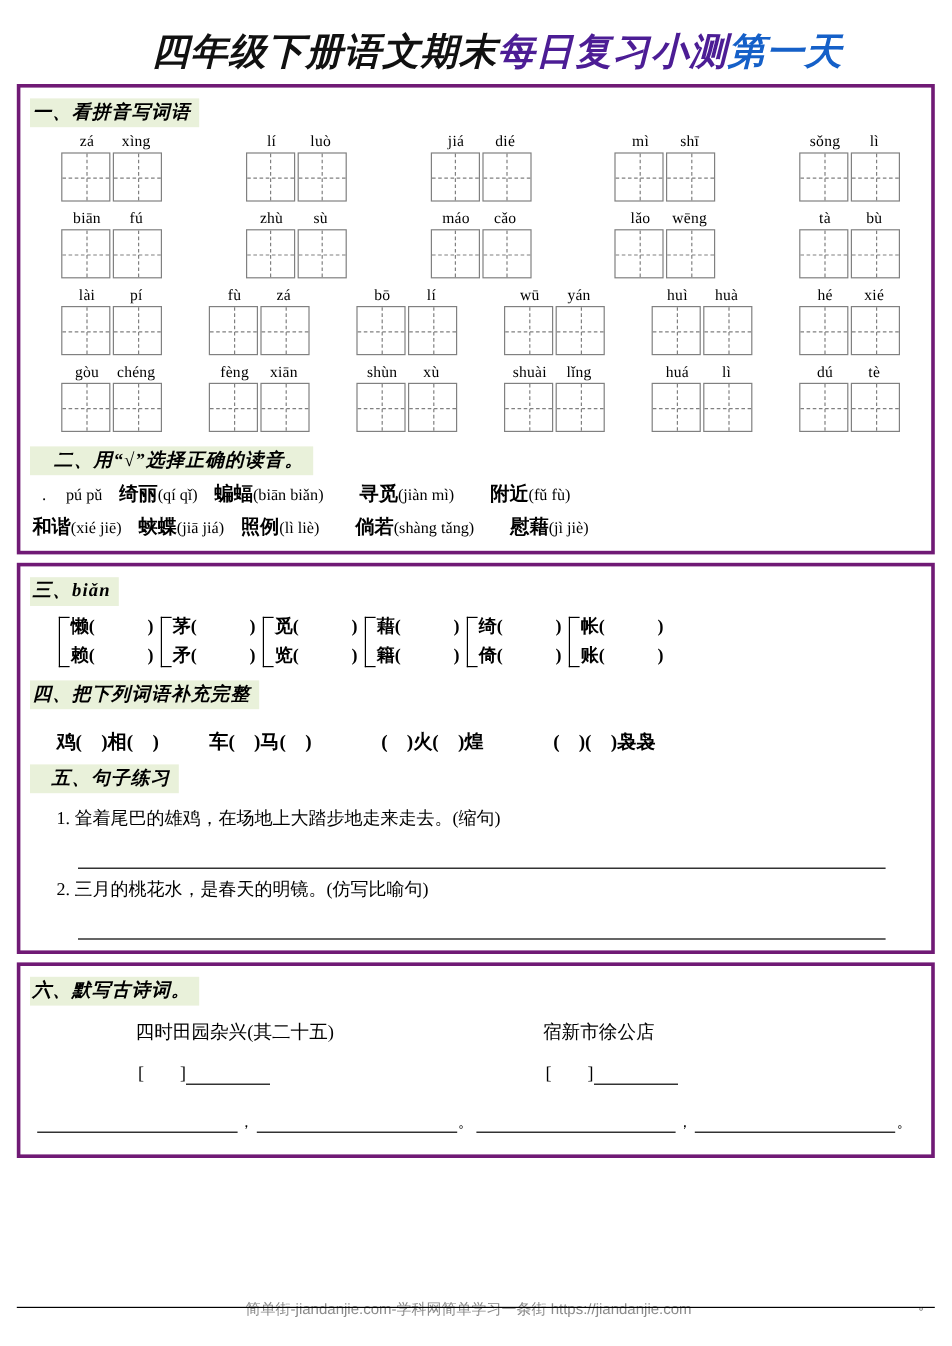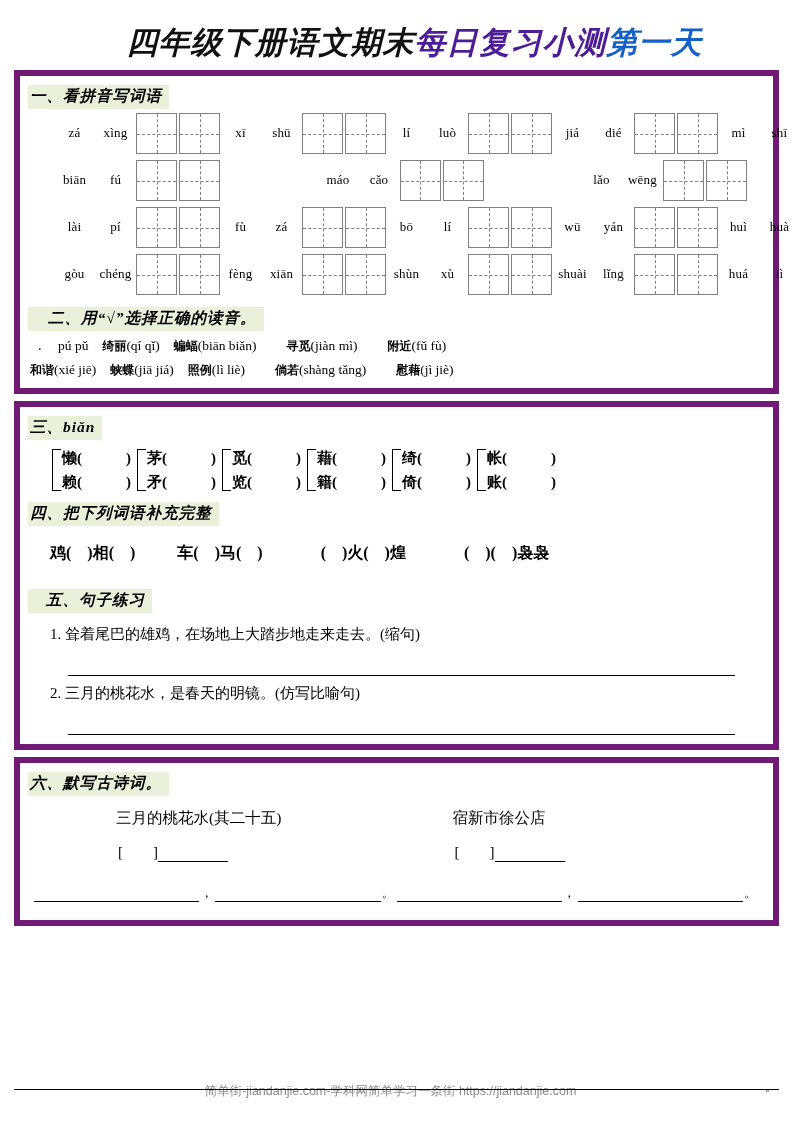--- a/index.html
+++ b/index.html
@@ -28,21 +28,21 @@
     font-weight: bold;
     font-family: "Liberation Serif", "DejaVu Serif", serif;
     font-style: italic;
   }
   .t-black { color: #111111; margin-left: 36px; }
   .t-red   { color: #4c1d95; }
   .t-blue  { color: #1560c8; }
 
   
   .panel {
-    border: 6px solid #701a75;
+    border: 3px solid #701a75;
     margin: 0 14px 7px 14px;
     padding: 6px 8px 9px 8px;
     background: #fff;
   }
   .sec-head {
     display: inline-block;
     background: #e9f1da;
     font-weight: bold;
     font-size: 15.5px;
     font-style: italic;
@@ -52,21 +52,21 @@
     font-family: "Liberation Serif", "DejaVu Serif", serif;
   }
 
   
   .pin-row {
     display: flex;
     justify-content: space-between;
     padding: 0 18px 0 26px;
     margin-bottom: 6px;
   }
-  .pin-group { display: flex; align-items: center; }
+  .pin-group { display: flex; flex-direction: column; align-items: center; }
   .pin-labels { display: flex; }
   .pin-label {
     width: 41px;
     text-align: center;
     font-size: 13px;
     font-family: "Liberation Serif", "DejaVu Serif", serif;
     letter-spacing: 0.2px;
     margin-bottom: 1px;
     white-space: nowrap;
   }
@@ -94,21 +94,21 @@
   }
 
   
   .s2-line {
     font-size: 15px;
     padding-left: 10px;
     white-space: nowrap;
     margin: 2px 0 0 0;
     letter-spacing: 0px;
   }
-  .s2-line .han { font-weight: bold; font-size: 12px; }
+  .s2-line .han { font-weight: bold; font-size: 16px; }
   .s2-line .py { font-size: 13.5px; }
   .s2-line .gap-s { display: inline-block; width: 14px; }
   .s2-line .gap-m { display: inline-block; width: 30px; }
   .s2-dot { font-size: 14px; display: inline-block; width: 20px; }
 
   
   .s3-row {
     display: flex;
     padding-left: 24px;
     margin-top: 2px;
@@ -252,30 +252,20 @@
               <div class="pin-label">zá</div>
               <div class="pin-label">xìng</div>
             </div>
             <div class="pin-cells">
               <div class="tzg"></div>
               <div class="tzg"></div>
             </div>
           </div>
           <div class="pin-group">
             <div class="pin-labels">
-              <div class="pin-label">xī</div>
-              <div class="pin-label">shū</div>
-            </div>
-            <div class="pin-cells">
-              <div class="tzg"></div>
-              <div class="tzg"></div>
-            </div>
-          </div>
-          <div class="pin-group">
-            <div class="pin-labels">
               <div class="pin-label">lí</div>
               <div class="pin-label">luò</div>
             </div>
             <div class="pin-cells">
               <div class="tzg"></div>
               <div class="tzg"></div>
             </div>
           </div>
           <div class="pin-group">
             <div class="pin-labels">
@@ -314,32 +304,52 @@
               <div class="pin-label">biān</div>
               <div class="pin-label">fú</div>
             </div>
             <div class="pin-cells">
               <div class="tzg"></div>
               <div class="tzg"></div>
             </div>
           </div>
           <div class="pin-group">
             <div class="pin-labels">
+              <div class="pin-label">zhù</div>
+              <div class="pin-label">sù</div>
+            </div>
+            <div class="pin-cells">
+              <div class="tzg"></div>
+              <div class="tzg"></div>
+            </div>
+          </div>
+          <div class="pin-group">
+            <div class="pin-labels">
               <div class="pin-label">máo</div>
               <div class="pin-label">cǎo</div>
             </div>
             <div class="pin-cells">
               <div class="tzg"></div>
               <div class="tzg"></div>
             </div>
           </div>
           <div class="pin-group">
             <div class="pin-labels">
               <div class="pin-label">lǎo</div>
               <div class="pin-label">wēng</div>
+            </div>
+            <div class="pin-cells">
+              <div class="tzg"></div>
+              <div class="tzg"></div>
+            </div>
+          </div>
+          <div class="pin-group">
+            <div class="pin-labels">
+              <div class="pin-label">tà</div>
+              <div class="pin-label">bù</div>
             </div>
             <div class="pin-cells">
               <div class="tzg"></div>
               <div class="tzg"></div>
             </div>
           </div>
         </div>
         <div class="pin-row">
           <div class="pin-group">
             <div class="pin-labels">
@@ -520,35 +530,35 @@
           <div class="pair-words">
             <div class="pw"><span>帐(</span><span class="blank"></span><span>)</span></div>
             <div class="pw"><span>账(</span><span class="blank"></span><span>)</span></div>
           </div>
         </div>
       </div>
 
     <div class="sec-head" style="margin-top:8px;">四、把下列词语补充完整</div>
     <div class="s4-line" id="s4-items"><span>鸡(　)相(　)</span><span class="sp"></span><span>车(　)马(　)</span><span class="sp2"></span><span>(　)火(　)煌</span><span class="sp2"></span><span>(　)(　)袅袅</span></div>
 
-    <div class="sec-head" style="margin-top:25px;padding-left:18px;">五、句子练习</div>
+    <div class="sec-head" style="margin-top:8px;padding-left:18px;">五、句子练习</div>
 
     <div class="s5-q">1. 耸着尾巴的雄鸡，在场地上大踏步地走来走去。(缩句)</div>
     <div class="answer-line"></div>
 
     <div class="s5-q">2. 三月的桃花水，是春天的明镜。(仿写比喻句)</div>
     <div class="answer-line"></div>
   </div>
 
   <div class="panel" style="padding-bottom:18px;">
     <div class="sec-head">六、默写古诗词。</div>
 
     <div class="poem-cols">
       <div class="poem-col">
-        <div class="poem-title">三月的桃花水(其二十五)</div>
+        <div class="poem-title">四时田园杂兴(其二十五)</div>
       </div>
       <div class="poem-col">
         <div class="poem-title" style="padding-left:46px;">宿新市徐公店</div>
       </div>
     </div>
 
     <div class="poem-cols" style="margin-top:4px;">
       <div class="poem-col">
         <div class="poem-brk">
           <span class="bk">[　　]</span><span class="ul"></span>

